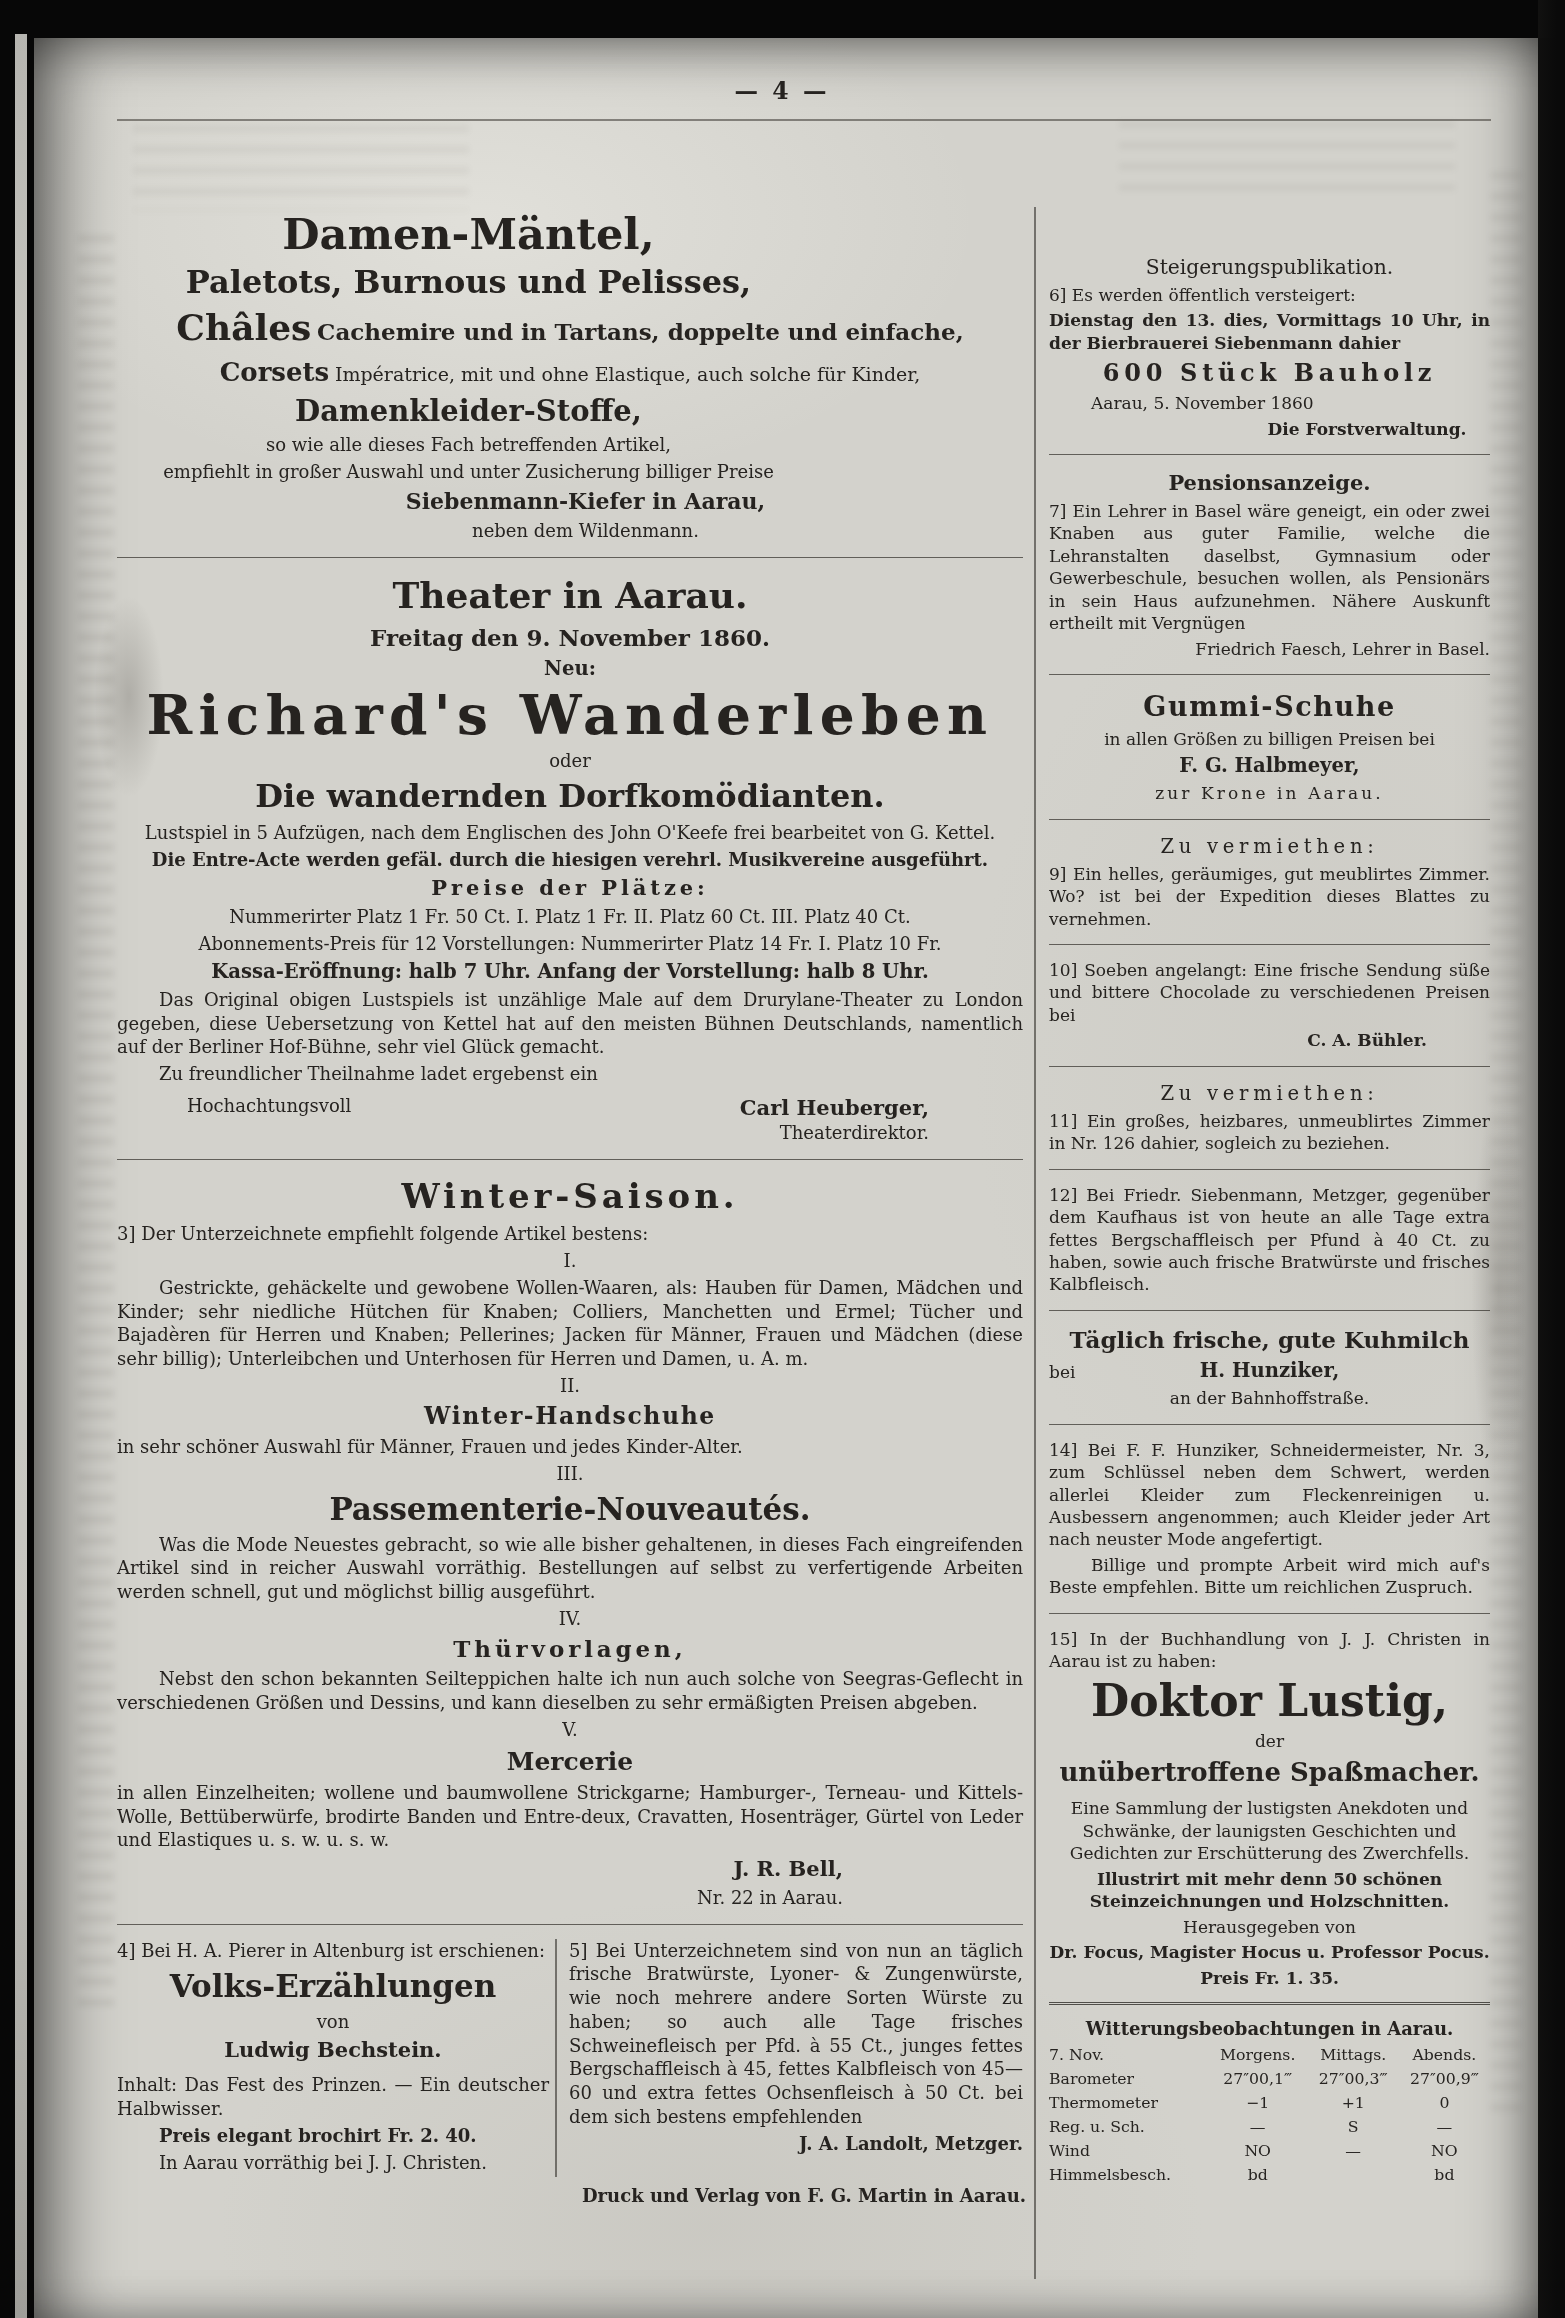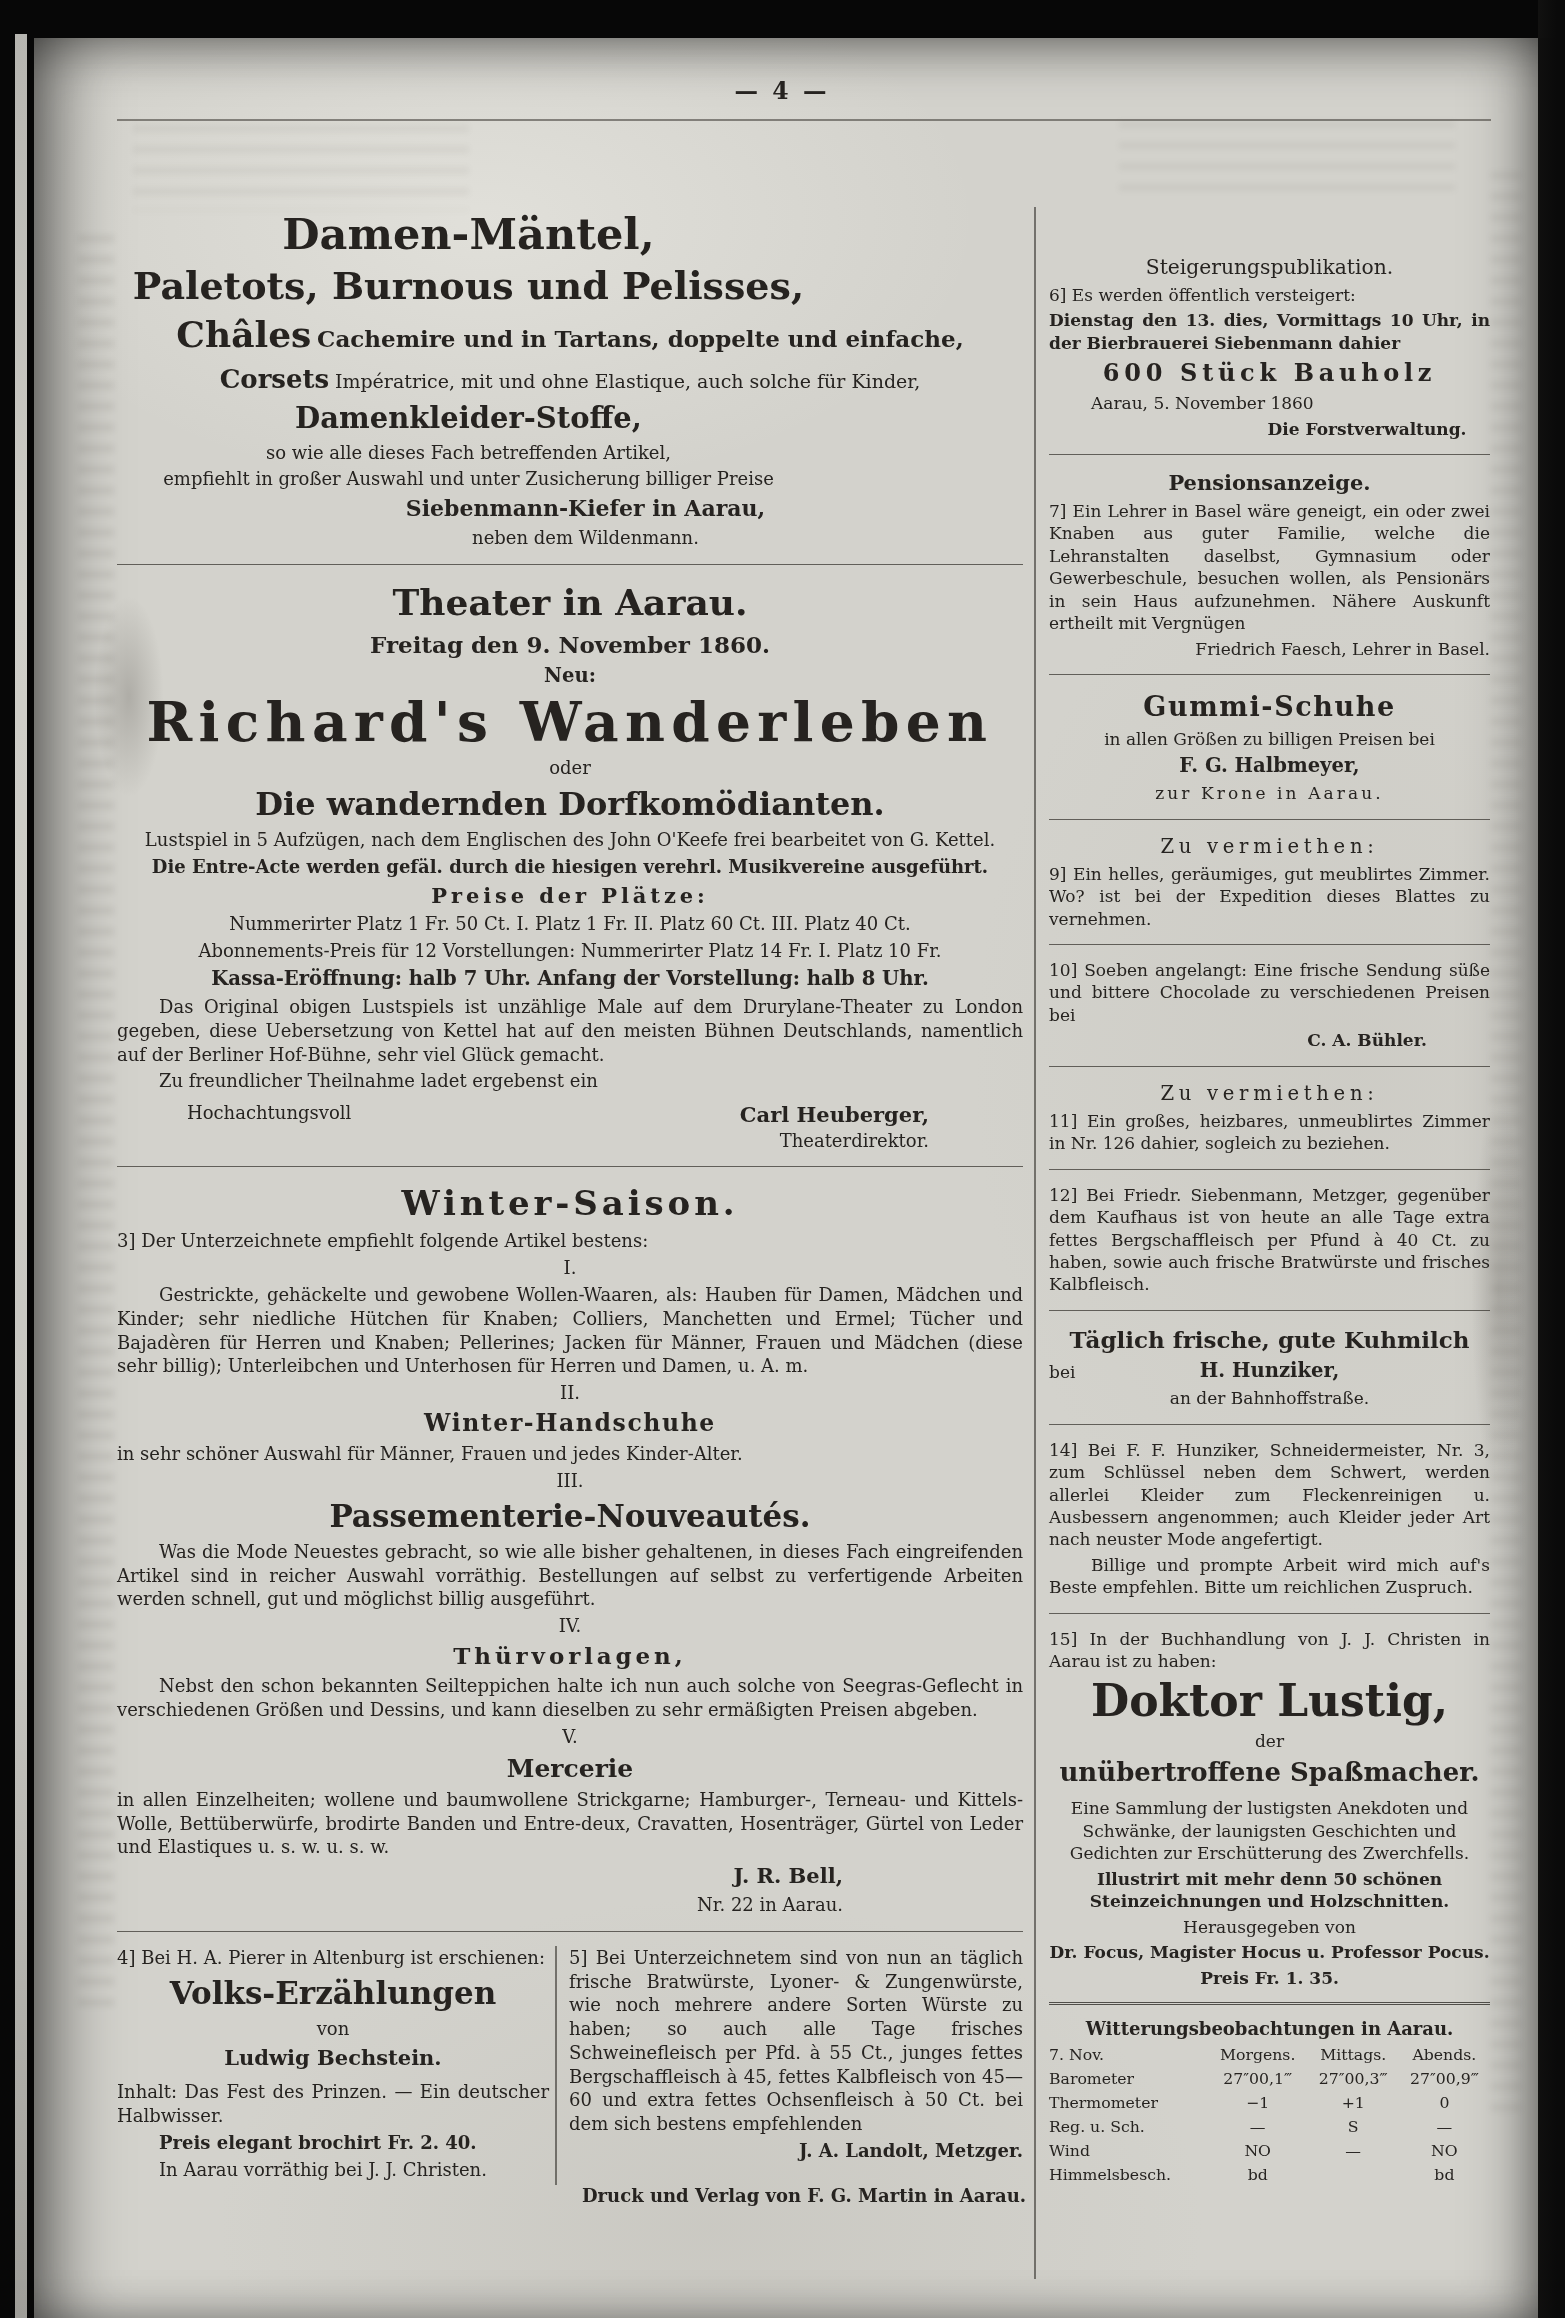--- a/index.html
+++ b/index.html
@@ -51,21 +51,21 @@
   .rule-heavy { border:0; border-top:3.9px double rgba(48,45,40,.8); margin:12.5px 0; }
   .c { text-align:center; }
   .r { text-align:right; }
   .j { text-align:justify; }
   .b { font-weight:bold; }
   .ind { text-indent:42px; } .sp4 { letter-spacing:3.1px; }
   p, div.line { margin:0 0 3.1px 0; }
 
   .narrow { padding-right:203px; }
   .h-damen { font-size:43px; font-weight:bold; line-height:1.15; }
-  .h-paletots { font-size:38px; font-weight:bold; line-height:1.2; }
+  .h-paletots { font-size:32px; font-weight:bold; line-height:1.2; }
   .chales-lead { font-size:36px; font-weight:bold; }
   .chales-rest { font-size:23px; font-weight:bold; }
   .corsets-lead { font-size:26px; font-weight:bold; }
   .corsets-rest { font-size:19px; }
   .h-stoffe { font-size:29px; font-weight:bold; }
   .sig-big { font-size:22px; font-weight:bold; padding-left:31px; }
 
   .h-theater { font-size:36px; font-weight:bold; }
   .h-date { font-size:23px; font-weight:bold; }
   .h-neu { font-size:19.6px; font-weight:bold; }

